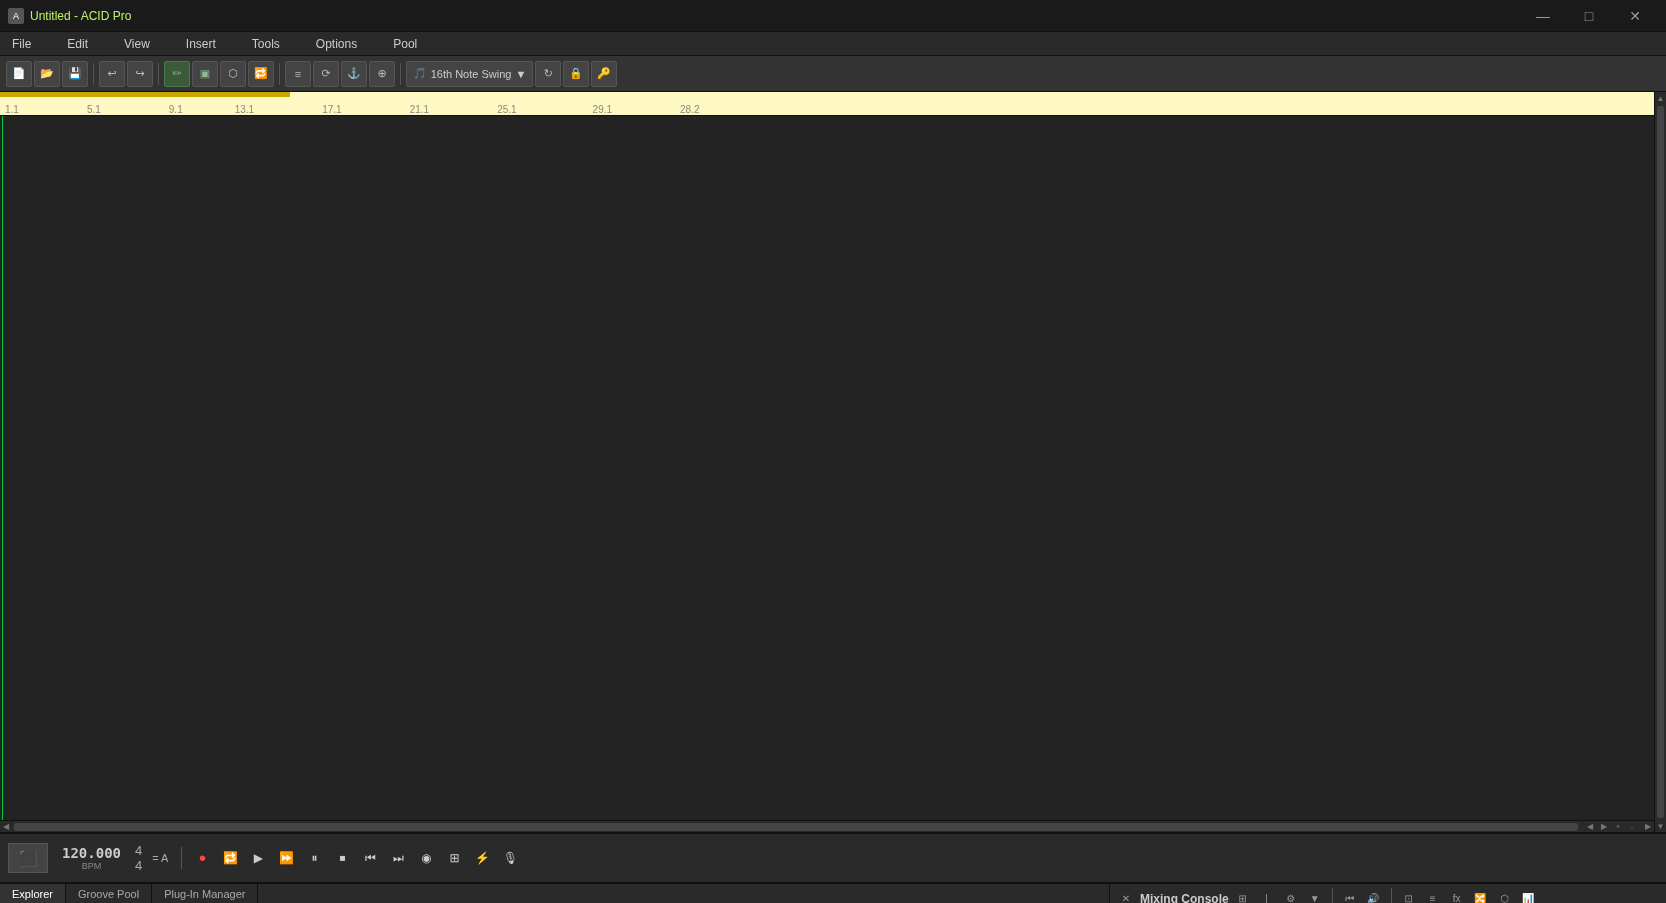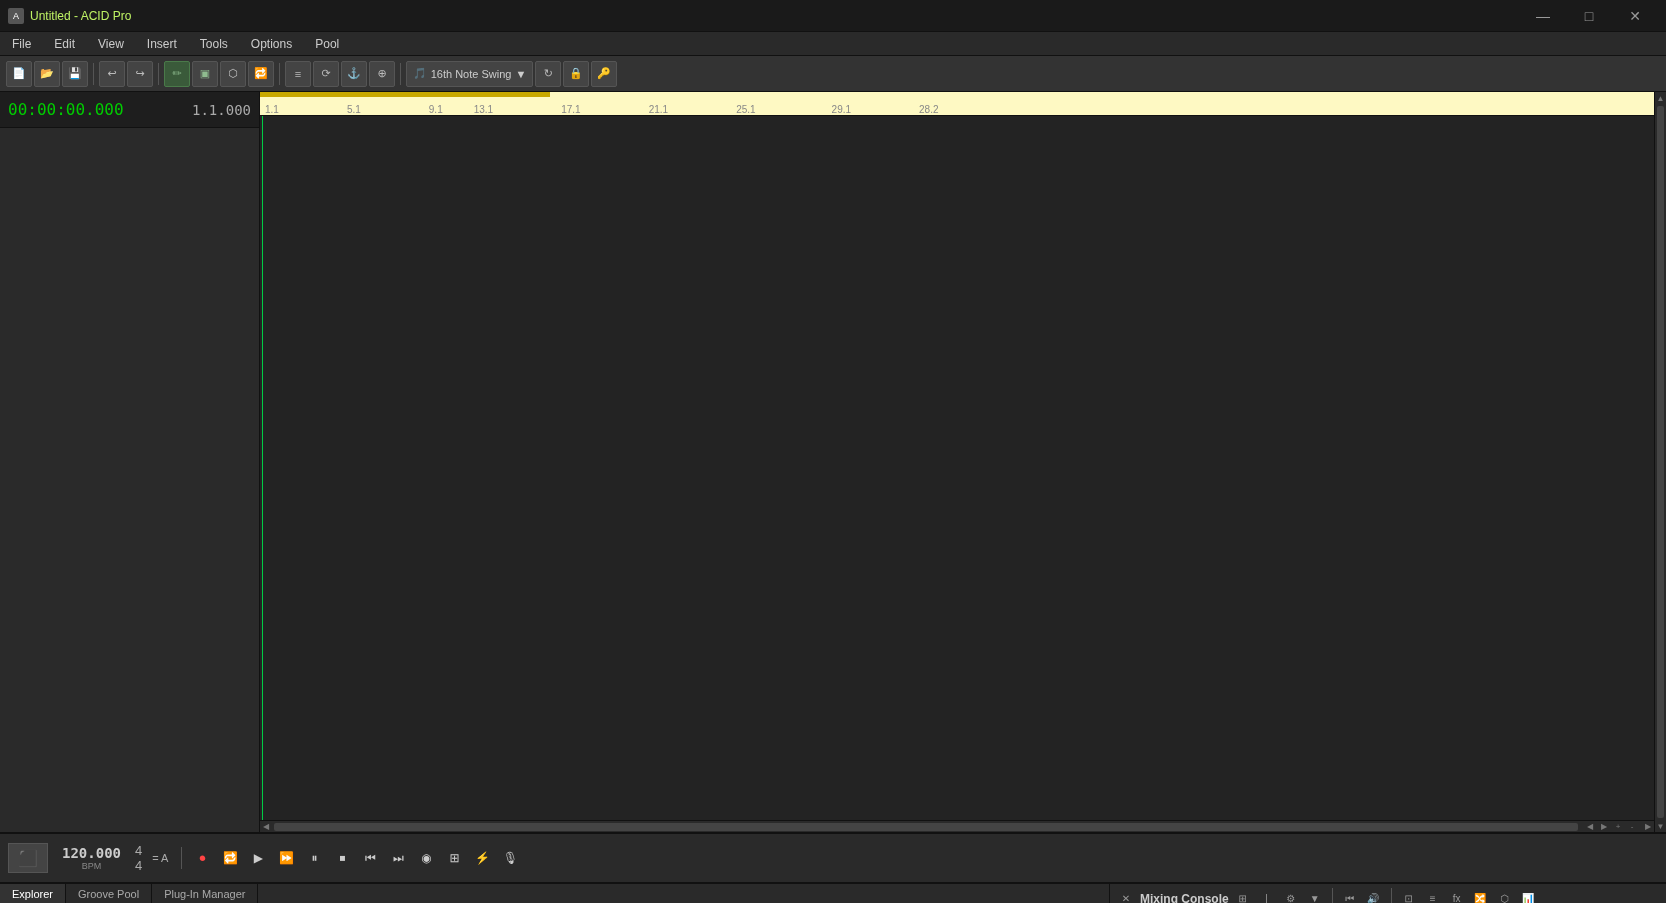--- a/index.html
+++ b/index.html
@@ -22,21 +22,21 @@
     .title-bar-btn { width: 46px; height: 32px; display: flex; align-items: center; justify-content: center; cursor: pointer; color: #999; font-size: 14px; }
 
     
     .menu-bar {
       background: #2a2a2a;
       height: 24px;
       display: flex;
       align-items: center;
       padding: 0 4px;
       border-bottom: 1px solid #111;
-      gap: 7px;
+      gap: 20px;
     }
     .menu-item { padding: 2px 8px; color: #ccc; cursor: pointer; font-size: 12px; }
 
     
     .toolbar {
       background: #333;
       height: 36px;
       display: flex;
       align-items: center;
       padding: 0 6px;
@@ -281,36 +281,28 @@
   </div>
   <div class="tb-btn">↻</div>
   <div class="tb-btn">🔒</div>
   <div class="tb-btn">🔑</div>
 </div>
 
 <div class="main-area">
   <div class="timeline-section">
     <div class="track-area">
 
-      <div class="track-headers">
-        <div class="time-display">
-          <span class="time-display-main">00:00:00.000</span>
-          <span class="time-display-beat">1.1.000</span>
-        </div>
-
-        <div style="flex:1; background:#2a2a2a;"></div>
-      </div>
 
       <div style="flex:1; display:flex; flex-direction:column; overflow:hidden;">
 
         <div class="timeline-ruler">
           <div class="ruler-marks">
             <span class="ruler-mark" style="margin-right:68px;">1.1</span>
             <span class="ruler-mark" style="margin-right:68px;">5.1</span>
-            <span class="ruler-mark" style="margin-right:31px;">9.1</span>
+            <span class="ruler-mark" style="margin-right:52px;">9.1</span>
             <span class="ruler-mark" style="margin-right:68px;">13.1</span>
             <span class="ruler-mark" style="margin-right:68px;">17.1</span>
             <span class="ruler-mark" style="margin-right:68px;">21.1</span>
             <span class="ruler-mark" style="margin-right:76px;">25.1</span>
             <span class="ruler-mark" style="margin-right:68px;">29.1</span>
             <span class="ruler-mark">28.2</span>
           </div>
 
           <div style="position:absolute; top:0; left:0; width:290px; height:5px; background: linear-gradient(to right, #c8a800 0%, #c8a800 100%);"></div>
         </div>

